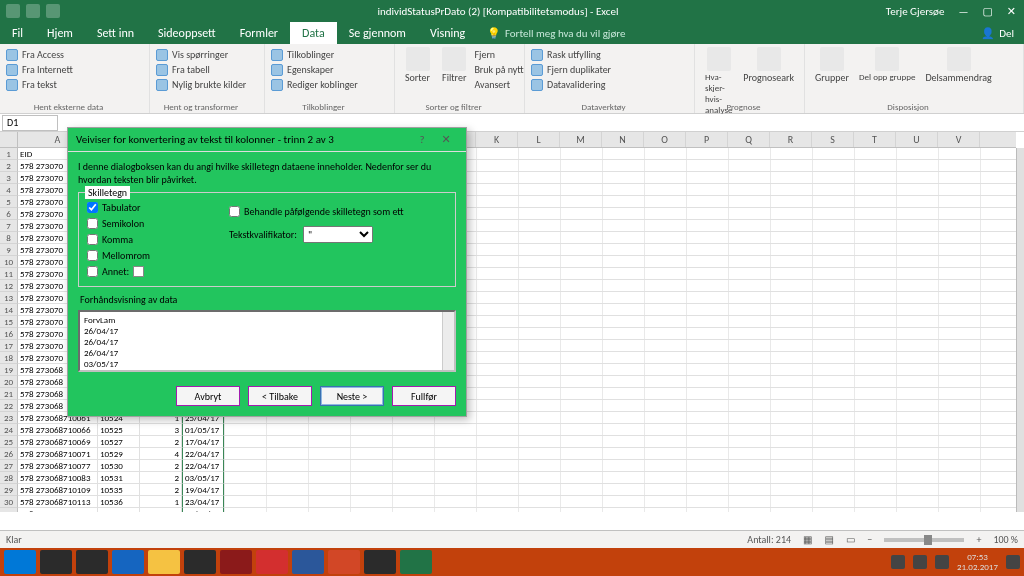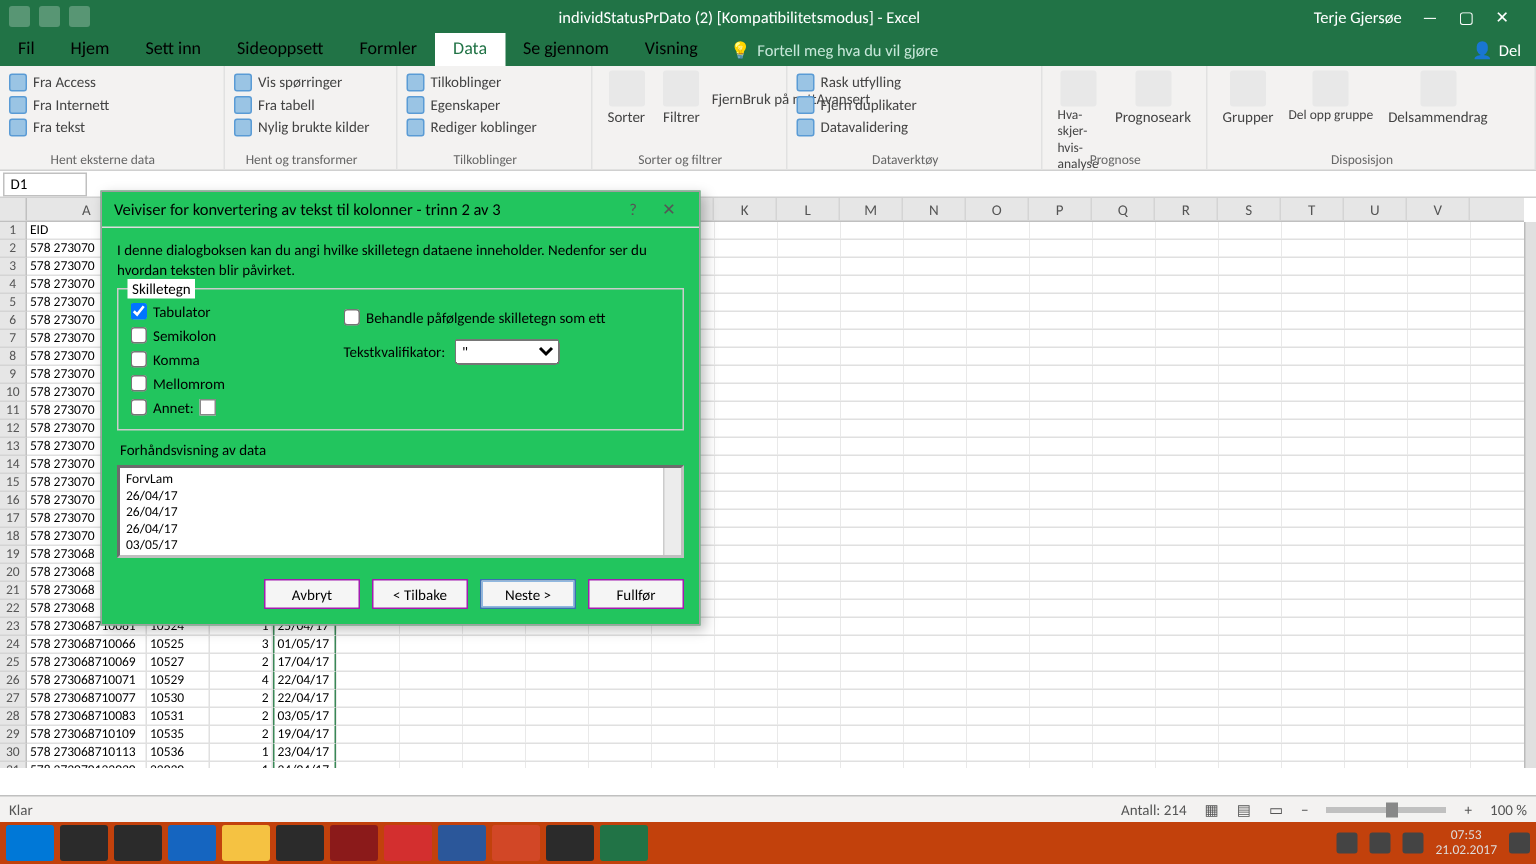--- a/index.html
+++ b/index.html
@@ -2,25 +2,25 @@
 <html><head>
 <meta charset="utf-8">
 <style>
 * { margin: 0; padding: 0; box-sizing: border-box; font-family: "Segoe UI", Calibri, sans-serif; }
 html, body { width: 1024px; height: 576px; overflow: hidden; background: #fff; font-size: 11px; }
 
 .title-bar { height: 22px; background: #217346; color: #fff; display: flex; align-items: center; }
 .title-left { width: 110px; display: flex; align-items: center; gap: 6px; padding-left: 6px; }
 .title-left .qicon { width: 14px; height: 14px; background: rgba(255,255,255,.25); border-radius: 2px; }
 .title-center { flex: 1; text-align: center; font-size: 11px; }
-.title-right { display: flex; align-items: center; gap: 14px; padding-right: 18px; }
+.title-right { display: flex; align-items: center; gap: 14px; padding-right: 8px; }
 
 
 .ribbon-tabs { height: 22px; background: #217346; display: flex; align-items: stretch; }
-.ribbon-tab { padding: 0 12px; color: #000000; font-size: 12px; display: flex; align-items: center; cursor: pointer; }
+.ribbon-tab { padding: 0 12px; color: #ffffff; font-size: 12px; display: flex; align-items: center; cursor: pointer; }
 .ribbon-tab.active { background: #fff; color: #217346; }
 .ribbon-tell { color: #c7e7d9; font-size: 11px; padding: 0 10px; display: flex; align-items: center; gap: 4px; }
 .ribbon-right { margin-left: auto; color: #fff; padding-right: 10px; display: flex; align-items: center; gap: 4px; }
 
 
 .ribbon-body { height: 70px; background: #f3f2f1; border-bottom: 1px solid #d0d0d0; display: flex; font-size: 10px; color: #444; position: relative; }
 .rgroup { border-right: 1px solid #e1e1e1; padding: 3px 6px 12px; display: flex; flex-direction: column; justify-content: flex-start; position: relative; }
 .rgroup .glabel { position: absolute; bottom: 1px; left: 0; right: 12px; text-align: center; font-size: 9px; color: #666; }
 .ritem { display: flex; align-items: center; gap: 4px; padding: 1px 0; white-space: nowrap; }
 .ricon { width: 12px; height: 12px; background: #9ac4e4; border: 1px solid #5a9bd5; border-radius: 2px; }
@@ -178,21 +178,21 @@
   <div class="rgroup" style="width:130px">
     <div style="display:flex;gap:4px">
       <div class="vflex">
           <div class="riconbig"></div>
           <span>Sorter</span>
         </div>
       <div class="vflex">
           <div class="riconbig"></div>
           <span>Filtrer</span>
         </div>
-      <div style="display:flex;flex-direction:row">
+      <div style="display:flex;flex-direction:column">
         <div class="ritem">
             <span>Fjern</span>
           </div>
         <div class="ritem">
             <span>Bruk på nytt</span>
           </div>
         <div class="ritem">
             <span>Avansert</span>
           </div>
       </div>

